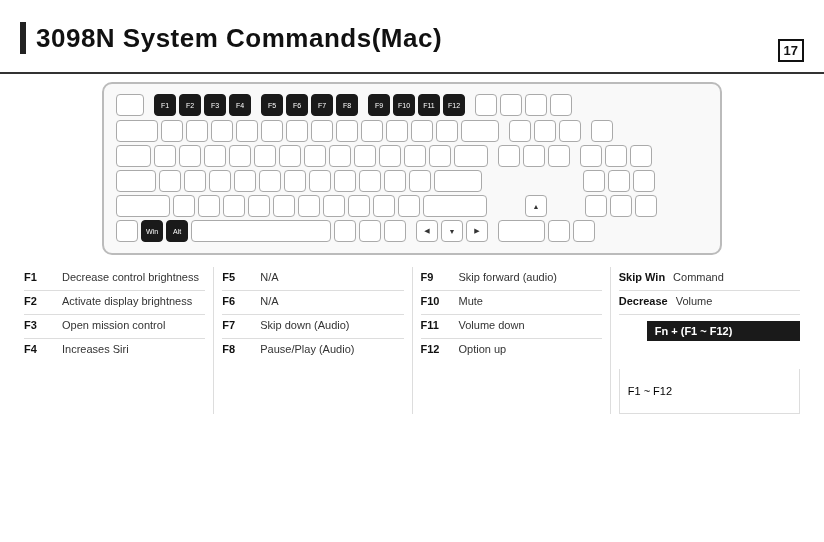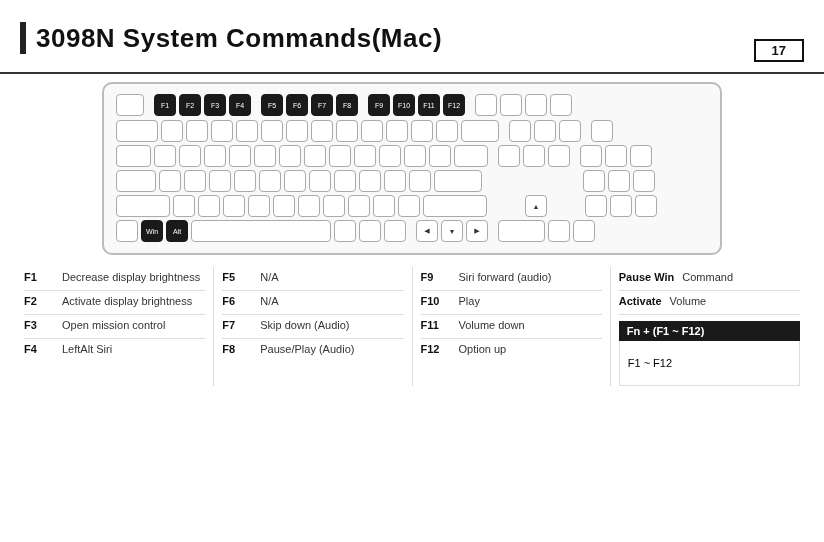--- a/index.html
+++ b/index.html
@@ -44,21 +44,21 @@
       font-size: 26px;
       font-weight: bold;
       color: #111;
       letter-spacing: 0.5px;
     }
     .page-num {
       font-size: 13px;
       font-weight: bold;
       color: #111;
       border: 2px solid #111;
-      padding: 2px 16px;
+      padding: 2px 4px;
       margin-top: 25px;
     }
 
     
     .keyboard-area {
       display: flex;
       justify-content: center;
       margin: 8px 0 12px 0;
     }
 
@@ -300,33 +300,33 @@
       </div>
 
     </div>
   </div>
 
   <div class="cmd-table">
 
     <div class="cmd-col">
       <div class="cmd-row">
         <span class="cmd-key">F1</span>
-        <span class="cmd-desc">Decrease display brightness</span>
+        <span class="cmd-desc">Decrease control brightness</span>
       </div>
       <div class="cmd-row">
         <span class="cmd-key">F2</span>
         <span class="cmd-desc">Activate display brightness</span>
       </div>
       <div class="cmd-row">
         <span class="cmd-key">F3</span>
         <span class="cmd-desc">Open mission control</span>
       </div>
       <div class="cmd-row" style="border-bottom:none;">
         <span class="cmd-key">F4</span>
-        <span class="cmd-desc">LeftAlt Siri</span>
+        <span class="cmd-desc">Increases Siri</span>
       </div>
     </div>
 
     <div class="separator"></div>
 
     <div class="cmd-col">
       <div class="cmd-row">
         <span class="cmd-key">F5</span>
         <span class="cmd-desc">N/A</span>
       </div>
@@ -342,48 +342,48 @@
         <span class="cmd-key">F8</span>
         <span class="cmd-desc">Pause/Play (Audio)</span>
       </div>
     </div>
 
     <div class="separator"></div>
 
     <div class="cmd-col">
       <div class="cmd-row">
         <span class="cmd-key">F9</span>
-        <span class="cmd-desc">Siri forward (audio)</span>
+        <span class="cmd-desc">Skip forward (audio)</span>
       </div>
       <div class="cmd-row">
         <span class="cmd-key">F10</span>
-        <span class="cmd-desc">Play</span>
+        <span class="cmd-desc">Mute</span>
       </div>
       <div class="cmd-row">
         <span class="cmd-key">F11</span>
         <span class="cmd-desc">Volume down</span>
       </div>
       <div class="cmd-row" style="border-bottom:none;">
         <span class="cmd-key">F12</span>
         <span class="cmd-desc">Option up</span>
       </div>
     </div>
 
     <div class="separator"></div>
 
     <div class="cmd-col cmd-col-right" style="min-width:180px;">
       <div class="cmd-row">
-        <span class="cmd-key">Pause Win</span>
+        <span class="cmd-key">Skip Win</span>
         <span class="cmd-desc">Command</span>
       </div>
       <div class="cmd-row">
-        <span class="cmd-key">Activate</span>
+        <span class="cmd-key">Decrease</span>
         <span class="cmd-desc">Volume</span>
       </div>
       <div style="margin-top:6px;">
-        <div style="background:#1a1a1a; color:#fff; padding:4px 8px; font-size:11px; font-weight:bold;">Fn + (F1 ~ F12)</div>
-        <div style="padding:16px 8px; font-size:11px; border: 1px solid #ddd; border-top:none;">F1 ~ F12</div>
+        <div style="background:#1a1a1a; color:#fff; padding:4px 8px; font-size:11px; font-weight:bold;margin-left:28px;">Fn + (F1 ~ F12)</div>
+        <div style="padding:16px 8px; font-size:11px; border: 1px solid #ddd; border-top:none;margin-top:28px;">F1 ~ F12</div>
       </div>
     </div>
 
   </div>
 
 </div>
 
 </body></html>

